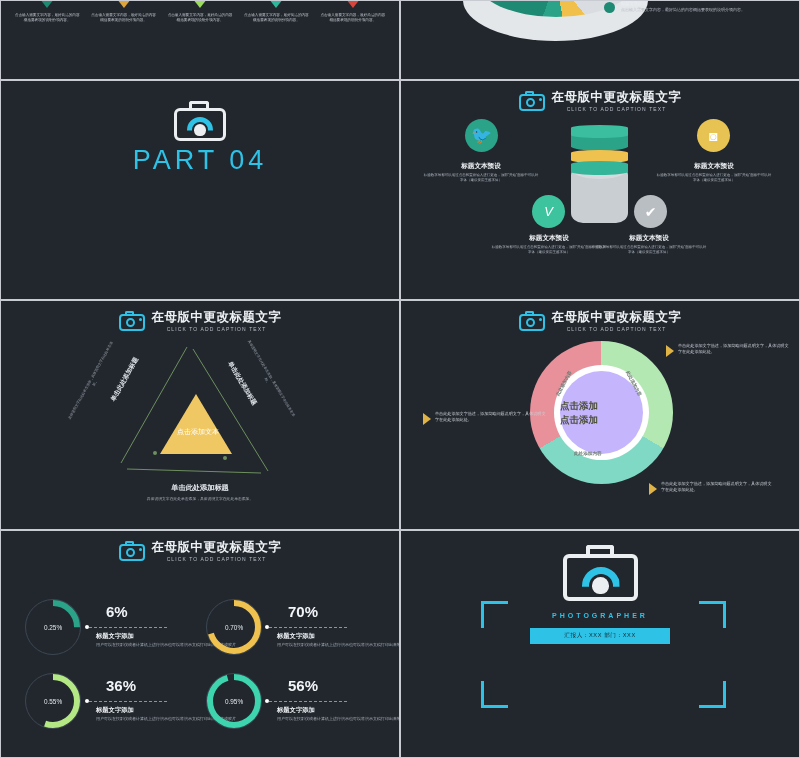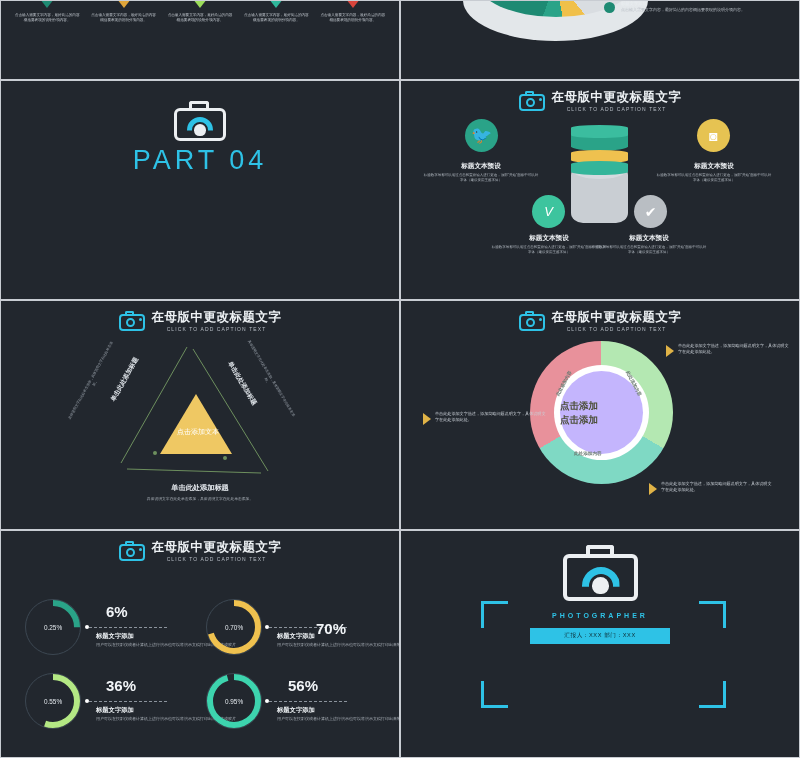--- a/index.html
+++ b/index.html
@@ -310,21 +310,21 @@
 
     <div class="pr" style="left:205px;top:68px;">
       <div class="bgc"></div>
       <svg width="56" height="56" style="position:absolute;transform:rotate(-90deg);">
           <circle cx="28" cy="28" r="24" fill="none" stroke="#efc14f" stroke-width="6" stroke-dasharray="105.6 45.2"></circle>
         </svg>
       <div class="val">0.70%</div>
     </div>
     <div class="pdot" style="left:264px;top:94px;"></div>
     <div class="dash" style="left:268px;top:96px;width:78px;"></div>
-    <div class="pct" style="left:287px;top:89px;margin-left:28px;">70%</div>
+    <div class="pct" style="left:287px;top:72px;">70%</div>
     <div class="pt-t" style="left:276px;top:101px;">标题文字添加</div>
     <div class="pt-d" style="left:276px;top:111px;">用户可以在投影仪或者计算机上进行演示也可以将演示文稿打印出来制作成胶片</div>
 
     <div class="pr" style="left:24px;top:142px;">
       <div class="bgc"></div>
       <svg width="56" height="56" style="position:absolute;transform:rotate(-90deg);">
           <circle cx="28" cy="28" r="24" fill="none" stroke="#b4e884" stroke-width="6" stroke-dasharray="83 67.8"></circle>
         </svg>
       <div class="val">0.55%</div>
     </div>

